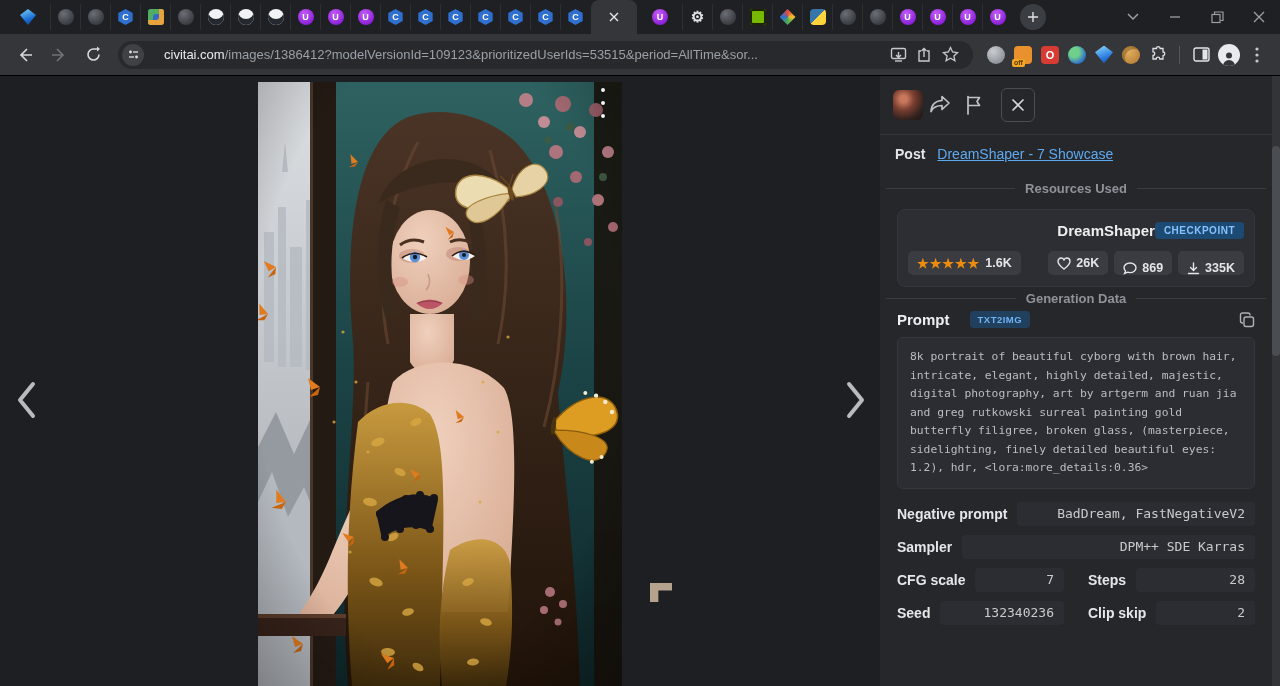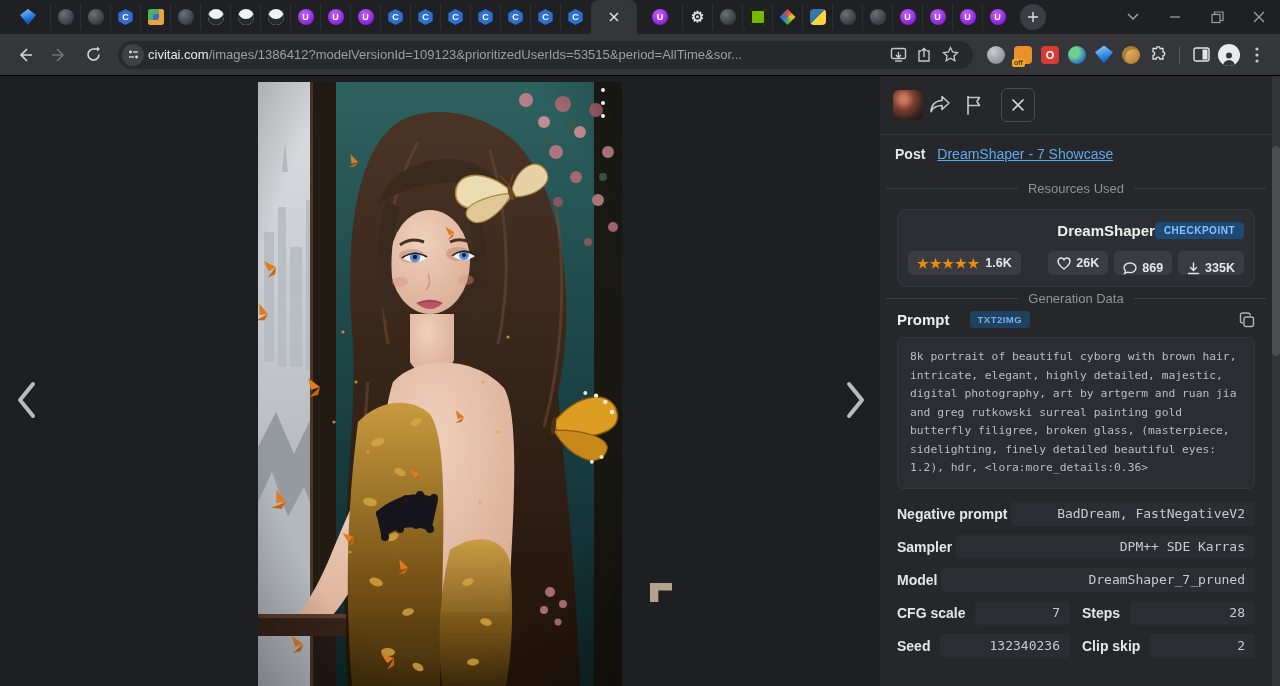--- a/index.html
+++ b/index.html
@@ -32,21 +32,21 @@
     display:flex; align-items:center; justify-content:center; cursor:pointer; flex:none; }
   .tab-spacer { flex:1; }
   .winctl { width:42px; height:34px; display:flex; align-items:center; justify-content:center; cursor:pointer; flex:none; }
 
   .toolbar { height:42px; background:#35363a; display:flex; align-items:center; padding:0 10px; gap:4px;
     border-bottom:1px solid #000; }
   .navbtn { width:30px; height:30px; border-radius:50%; display:flex; align-items:center; justify-content:center; cursor:pointer; flex:none; }
   .omnibox { flex:1; height:28px; background:#28292d; border-radius:14px; display:flex; align-items:center;
     padding:0 10px 0 4px; margin:0 6px; min-width:0; }
   .siteinfo { width:22px; height:22px; border-radius:50%; background:#3f4145; display:flex; align-items:center; justify-content:center; flex:none; }
-  .urltext { flex:1; min-width:0; white-space:nowrap; overflow:hidden; font-size:13px; color:#9aa0a6; margin-left:4px; }
+  .urltext { flex:1; min-width:0; white-space:nowrap; overflow:hidden; font-size:13px; color:#9aa0a6; margin-left:20px; }
   .urltext .host { color:#e8eaed; }
   .boxicon { width:26px; height:26px; display:flex; align-items:center; justify-content:center; cursor:pointer; flex:none; }
   .ext-cluster { display:flex; align-items:center; gap:9px; padding:0 4px; flex:none; }
   .eico { width:18px; height:18px; display:flex; align-items:center; justify-content:center; position:relative; cursor:pointer; flex:none; }
   .e-globe { background:radial-gradient(circle at 35% 30%, #c9cdd2, #8d9298 75%); border-radius:50%; }
   .e-ad { background:#e8912d; border-radius:4px; }
   .e-ad .offbadge { position:absolute; bottom:-3px; left:-2px; background:#f5a623; color:#5a3900;
     font-size:7px; font-weight:bold; padding:0 2px; border-radius:2px; line-height:8px; }
   .e-onetab { background:#d83a34; border-radius:4px; color:#fff; font-weight:bold; font-size:11px; }
   .e-earth { background:radial-gradient(circle at 35% 35%, #6fd08c 30%, #2f72c9 70%); border-radius:50%; }
@@ -88,21 +88,21 @@
   .hicon svg { stroke:#c1c2c5; }
   .close-btn { width:34px; height:34px; border:1px solid #4a4d52; border-radius:6px; margin-left:10px;
     display:flex; align-items:center; justify-content:center; cursor:pointer; flex:none; }
 
   .pdivider { height:1px; background:#35373c; }
   .post-row { display:flex; align-items:center; gap:12px; padding:11px 15px; }
   .post-label { font-size:14px; font-weight:bold; color:#e4e6e8; }
   .post-link { font-size:14px; color:#5eaaf0; text-decoration:underline; cursor:pointer;
     white-space:nowrap; overflow:hidden; text-overflow:ellipsis; }
 
-  .sect-head { display:flex; align-items:center; gap:10px; margin:8px 6px 0 6px; }
+  .sect-head { display:flex; align-items:center; gap:10px; margin:8px 6px 0 6px;font-weight:bold; }
   .sect-head .line { flex:1; height:1px; background:#3a3d42; }
   .sect-head .txt { font-size:13px; color:#8f9298; }
 
   .res-card { margin:13px 17px 0 17px; background:#2d2e33; border:1px solid #35373c; border-radius:8px; padding:12px 10px 11px 10px; }
   .res-top { display:flex; align-items:center; justify-content:flex-end; }
   .res-name { font-size:15px; font-weight:bold; color:#eceef0; }
   .type-badge { background:#1d4a73; color:#85c2ff; font-size:10px; font-weight:bold; letter-spacing:.5px;
     padding:3px 9px; border-radius:4px; }
   .res-stats { display:flex; align-items:center; margin-top:12px; }
   .pill { height:24px; background:#3a3c41; border-radius:5px; display:flex; align-items:center; gap:5px;
@@ -117,21 +117,21 @@
   .mini-badge { background:#21405e; color:#6fb3f5; font-size:9.5px; font-weight:bold; letter-spacing:.5px;
     padding:3px 8px; border-radius:4px; }
   .prompt-row .spacer { flex:1; }
   .copy-icon { cursor:pointer; display:flex; }
 
   .prompt-box { margin:9px 17px 0 17px; background:#2c2d32; border:1px solid #35373c; border-radius:6px;
     padding:10px 12px; font-family:"DejaVu Sans Mono", monospace; font-size:11.3px; line-height:18.5px;
     color:#b9bdc2; white-space:pre-wrap; word-break:break-word; }
 
   .fields { margin:13px 17px 0 17px; }
-  .field-row { display:flex; align-items:center; margin-bottom:9px; gap:4px; }
+  .field-row { display:flex; align-items:center; margin-bottom:9px; gap:10px; }
   .field-label { font-size:14px; font-weight:bold; color:#e4e6e8; flex:none; }
   .field-input { flex:1; min-width:0; height:24px; background:#2c2d32; border-radius:4px;
     display:flex; align-items:center; justify-content:flex-end; padding:0 10px;
     font-family:"DejaVu Sans Mono", monospace; font-size:13px; color:#c9cacd; white-space:nowrap; overflow:hidden; }
   .field-col { flex:1; display:flex; align-items:center; gap:10px; min-width:0; }
   .half-gap { width:4px; flex:none; }
 </style>
 </head>
 <body>
 
@@ -701,24 +701,20 @@
       <div class="fields">
         <div class="field-row">
           <span class="field-label">Negative prompt</span>
           <span class="field-input">BadDream, FastNegativeV2</span>
         </div>
         <div class="field-row">
           <span class="field-label">Sampler</span>
           <span class="field-input">DPM++ SDE Karras</span>
         </div>
         <div class="field-row">
-          <span class="field-label">Model</span>
-          <span class="field-input">DreamShaper_7_pruned</span>
-        </div>
-        <div class="field-row">
           <span class="field-col">
             <span class="field-label">CFG scale</span>
             <span class="field-input">7</span>
           </span>
           <span class="half-gap"></span>
           <span class="field-col">
             <span class="field-label">Steps</span>
             <span class="field-input">28</span>
           </span>
         </div>

